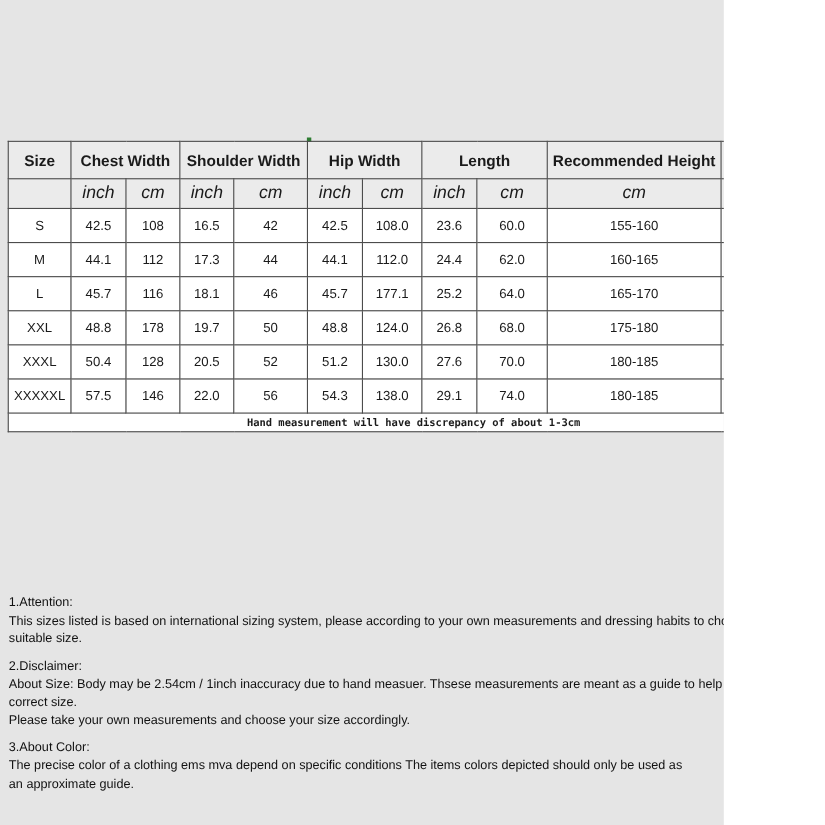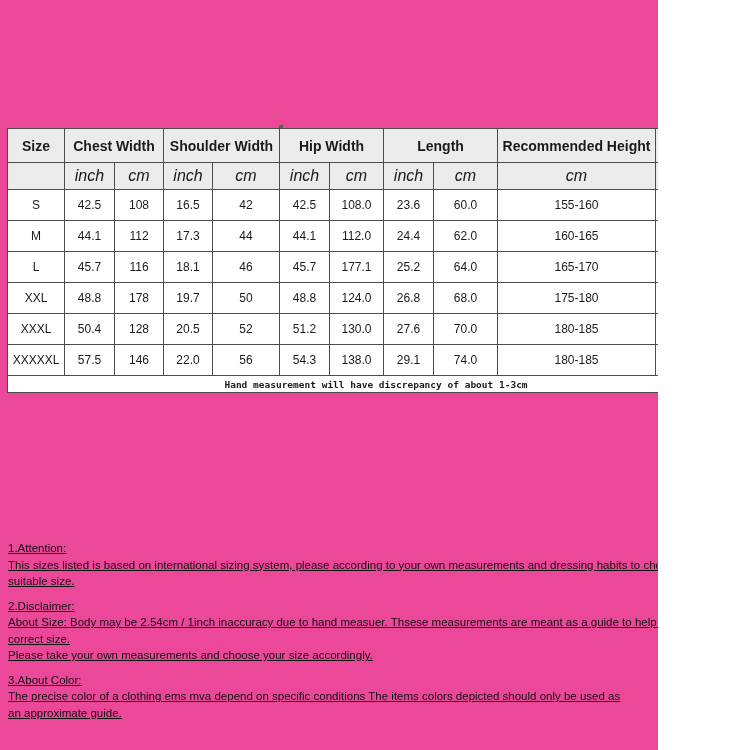--- a/index.html
+++ b/index.html
@@ -8,21 +8,21 @@
     background: #ffffff;
     width: 750px;
     height: 750px;
     font-family: "Liberation Sans", sans-serif;
     color: #111111;
   }
   .page {
     position: relative;
     width: 658px;
     height: 750px;
-    background: #ec4899;
+    background: #e5e5e5;
     overflow: hidden;
   }
   .green-artifact {
     position: absolute;
     left: 279px;
     top: 125px;
     width: 4px;
     height: 4px;
     background: #2e7d32;
   }
@@ -74,21 +74,21 @@
   }
   .notes {
     position: absolute;
     left: 8px;
     top: 540px;
     width: 738px;
     font-size: 11.5px;
     line-height: 16.5px;
     color: #111111;
   }
-  .note-block { margin-bottom: 8px; text-decoration: underline; }
+  .note-block { margin-bottom: 8px; }
   .note-heading { }
   .note-line { }
 </style>
 </head>
 <body>
 
 <div class="page">
 
   <div class="green-artifact"></div>
 

